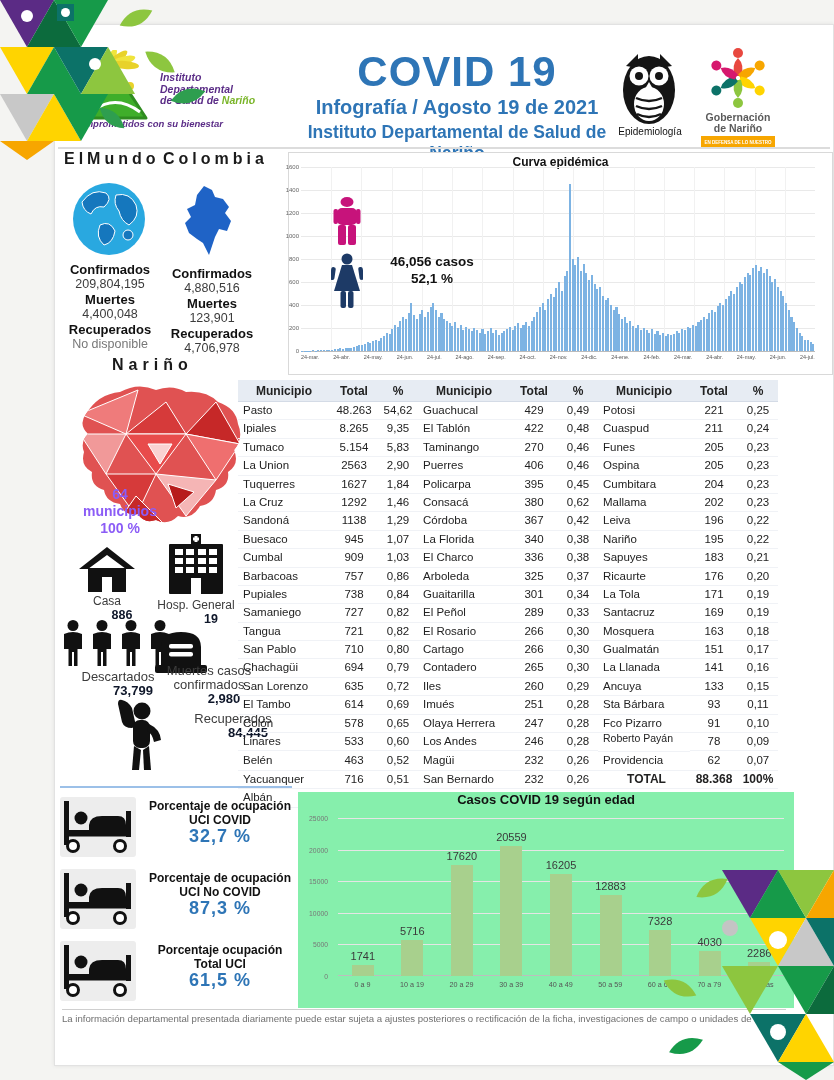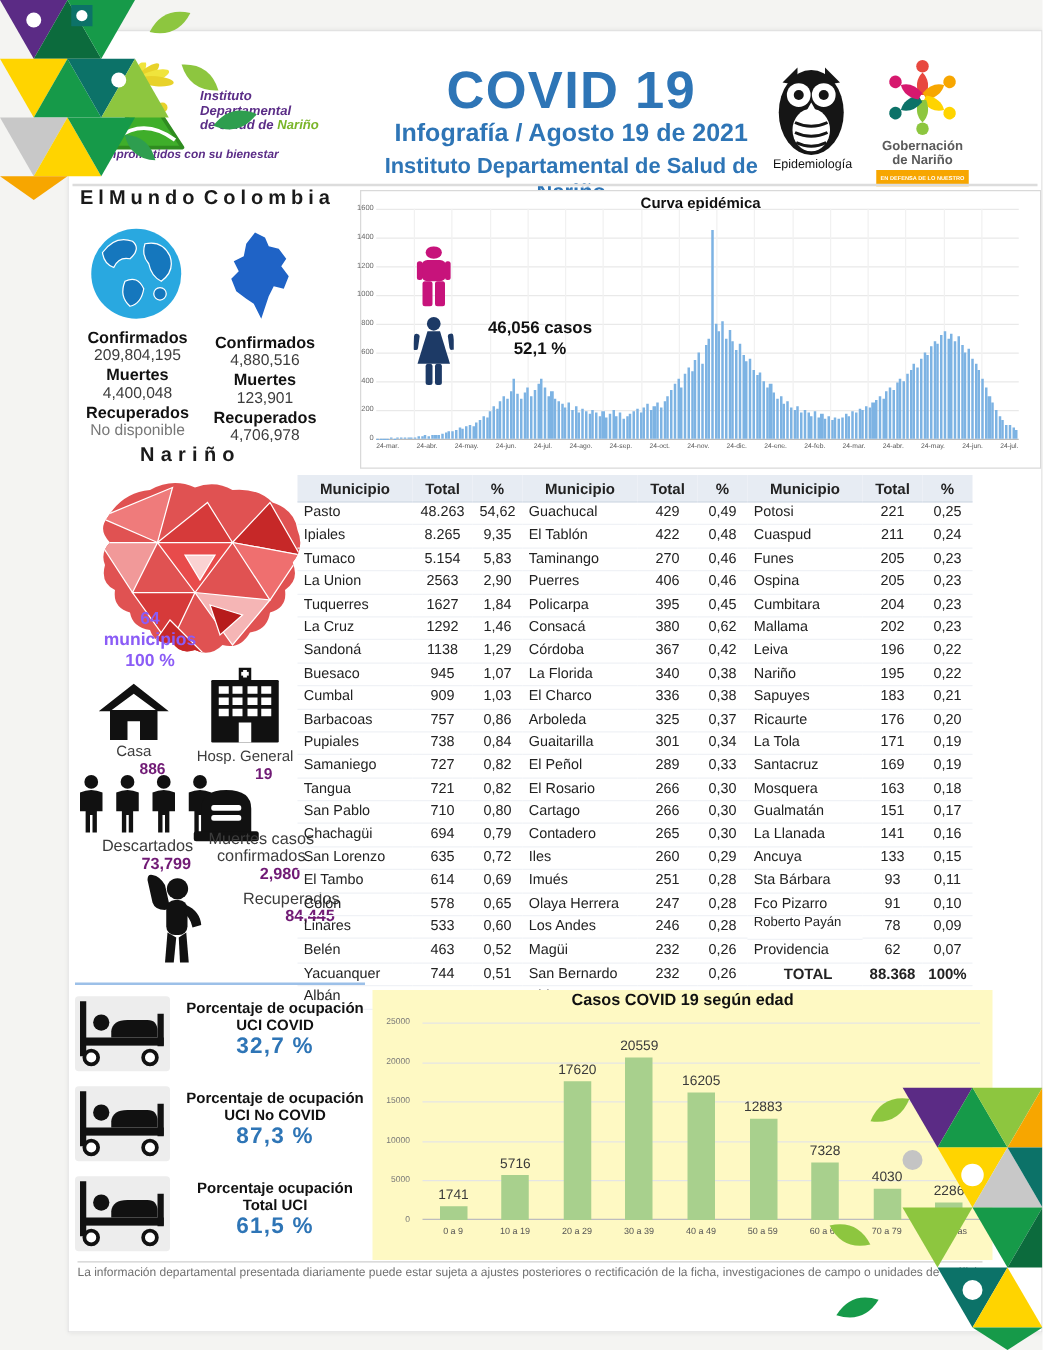--- a/index.html
+++ b/index.html
@@ -24,21 +24,21 @@
   .owl-label{left:608px;top:126px;width:84px;text-align:center;font-size:10px;color:#111;}
   .gob-text{left:692px;top:112px;width:92px;text-align:center;color:#5a5a5a;font-weight:bold;font-size:10.5px;line-height:11px;}
   .gob-badge{display:inline-block;background:#f7a600;color:#fff;font-size:4.5px;font-weight:bold;padding:1px 3px;margin-top:2px;}
   
   .col-head{font-weight:bold;font-size:16px;letter-spacing:4px;color:#1a1a1a;}
   .stat-block{text-align:center;font-size:12.5px;color:#3c3c3c;line-height:15px;}
   .stat-block .lbl{font-weight:bold;font-size:13px;color:#111;}
   .stat-block .na{color:#777;}
   .muni-label{text-align:center;font-weight:bold;font-size:14px;line-height:17px;color:#8b5cf6;}
   .icon-cap{text-align:center;font-size:12px;color:#3c3c3c;line-height:14px;}
-  .icon-cap b{font-size:12.5px;color:#701a75;padding-left:30px;}
+  .icon-cap b{font-size:12.5px;color:#0f172a;padding-left:30px;}
   .blue-rule{left:60px;top:786px;width:232px;height:2px;background:#9cc0e8;}
   
   .epi-panel{left:288px;top:152px;width:543px;height:221px;background:#fff;border:1px solid #d9d9d9;}
   .epi-title{position:absolute;left:0;top:2px;width:100%;text-align:center;font-size:12px;font-weight:bold;color:#111;}
   .epi-head{position:absolute;left:34px;top:17px;font-size:17px;font-weight:bold;color:#2e75b6;}
   .epi-plot{position:absolute;left:12px;top:14px;width:514px;height:184px;}
   .epi-grid-h{position:absolute;left:0;width:100%;height:1px;background:#e9e9e9;}
   .epi-grid-v{position:absolute;top:0;width:1px;height:100%;background:#f1f1f1;}
   .epi-bars{position:absolute;left:0;bottom:0;width:100%;height:100%;display:flex;align-items:flex-end;}
   .epi-bar{flex:1 1 auto;margin-right:0.7px;background:#7db3e3;}
@@ -55,21 +55,21 @@
   .td.name{padding-left:5px;text-align:left;}
   .td.num{text-align:center;}
   .td.total{font-weight:bold;font-size:12px;text-align:center;}
   .td.wrap{white-space:normal;line-height:8.8px;font-size:10.5px;padding-top:1px;}
   
   .uci-row{position:absolute;left:60px;width:238px;height:64px;}
   .uci-txt{position:absolute;left:82px;top:2px;width:156px;text-align:center;font-size:12px;font-weight:bold;color:#111;line-height:14px;}
   .uci-val{font-size:18px;font-weight:bold;color:#2e75b6;margin-top:2px;letter-spacing:1px;}
   .bedbg{position:absolute;left:0;top:0;width:76px;height:60px;background:#ededed;border-radius:3px;}
   
-  .age-panel{left:298px;top:792px;width:496px;height:216px;background:#fef9c3;}
+  .age-panel{left:298px;top:792px;width:496px;height:216px;background:#86efac;}
   .age-title{position:absolute;left:0;top:0;width:100%;text-align:center;font-weight:bold;font-size:13px;color:#111;}
   .age-plot{position:absolute;left:40px;top:26px;width:446px;height:158px;}
   .age-grid{position:absolute;left:0;width:100%;height:1px;background:#e5e5e5;}
   .age-base{position:absolute;left:0;bottom:0;width:100%;height:1px;background:#bdbdbd;}
   .age-slot{position:absolute;bottom:0;width:49px;display:flex;justify-content:center;}
   .age-bar{width:22px;background:#a8d08d;}
   .age-vlab{position:absolute;width:49px;text-align:center;font-size:11px;color:#3a3a3a;}
   .age-ylab{position:absolute;left:0px;top:26px;width:34px;height:158px;font-size:6.8px;color:#777;}
   .age-ylab span{position:absolute;right:4px;transform:translateY(-50%);}
   .age-xlab{position:absolute;left:40px;top:188px;width:446px;font-size:7.2px;color:#555;}
@@ -775,21 +775,21 @@
       <div class="td name">Belén</div>
       <div class="td num">463</div>
       <div class="td num">0,52</div>
       <div class="td name">Magüi</div>
       <div class="td num">232</div>
       <div class="td num">0,26</div>
       <div class="td name">Providencia</div>
       <div class="td num">62</div>
       <div class="td num">0,07</div>
       <div class="td name">Yacuanquer</div>
-      <div class="td num">744</div>
+      <div class="td num">716</div>
       <div class="td num">0,51</div>
       <div class="td name">San Bernardo</div>
       <div class="td num">232</div>
       <div class="td num">0,26</div>
       <div class="td name total">TOTAL</div>
       <div class="td num total">88.368</div>
       <div class="td num total">100%</div>
       <div class="td name">Albán</div>
       <div class="td num">450</div>
       <div class="td num">0,51</div>

